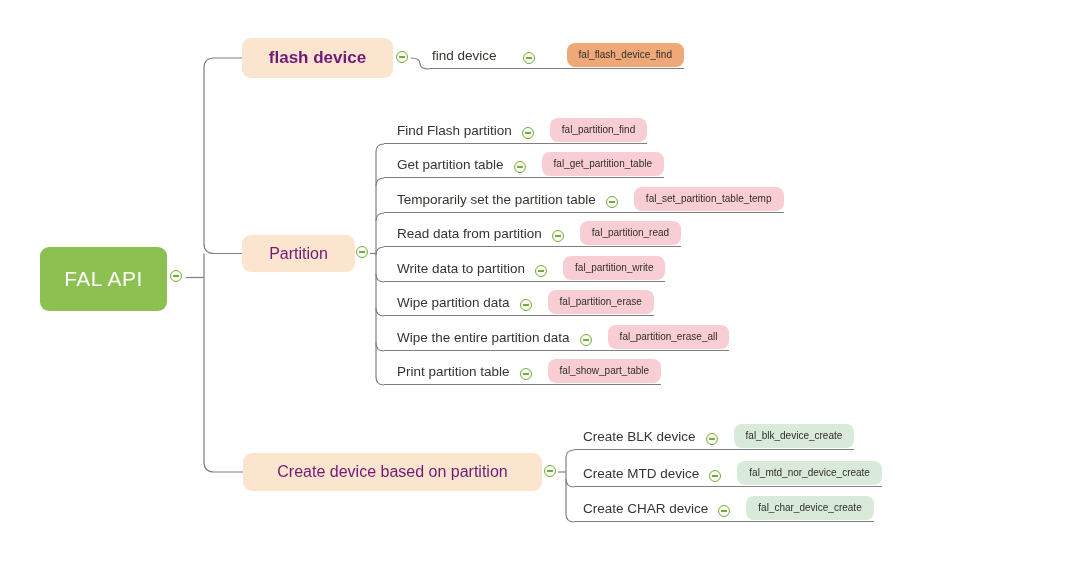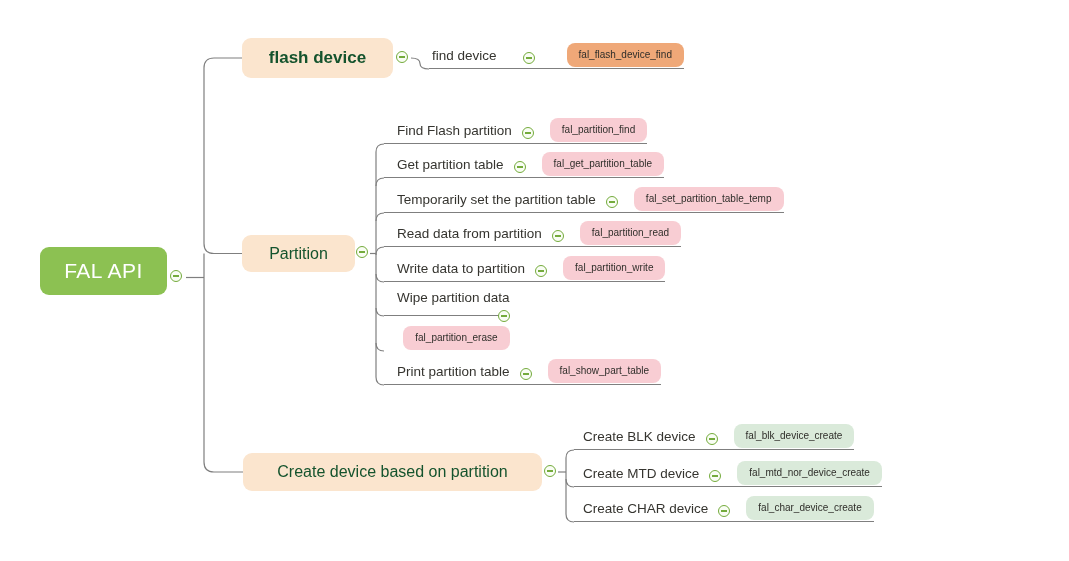--- a/index.html
+++ b/index.html
@@ -13,25 +13,25 @@
   }
   svg.links { position: absolute; left: 0; top: 0; pointer-events: none; }
 
   
   .node {
     position: absolute;
     display: flex;
     align-items: center;
     justify-content: center;
     border-radius: 9px;
-    color: #14532d;
+    color: #701a75;
     white-space: nowrap;
   }
   .root-node {
-    left: 40px; top: 247px; width: 127px; height: 48px;
+    left: 40px; top: 247px; width: 127px; height: 64px;
     background: #8cc152;
     color: #ffffff;
     font-size: 21px;
     font-weight: 500;
     letter-spacing: 0.5px;
   }
   .branch-node { background: #fbe5ce; }
   .branch-flash  { left: 242px; top: 38px;  width: 151px; height: 40px; font-size: 17px; font-weight: 600; }
   .branch-part   { left: 242px; top: 235px; width: 113px; height: 37px; font-size: 16px; }
   .branch-create { left: 243px; top: 453px; width: 299px; height: 38px; font-size: 16px; }
@@ -153,24 +153,29 @@
   <div class="row pad13" style="left:384px; top:221px;">
     <span class="lbl">Read data from partition</span>
     <span class="minus"></span>
     <span class="codebox cb-pink">fal_partition_read</span>
   </div>
   <div class="row pad13" style="left:384px; top:256px;">
     <span class="lbl">Write data to partition</span>
     <span class="minus"></span>
     <span class="codebox cb-pink">fal_partition_write</span>
   </div>
-  <div class="row pad13" style="left:384px; top:290px;flex-direction:column;">
+  <div class="row pad13" style="left:384px; top:290px;">
     <span class="lbl">Wipe partition data</span>
     <span class="minus"></span>
     <span class="codebox cb-pink">fal_partition_erase</span>
+  </div>
+  <div class="row pad13" style="left:384px; top:325px;">
+    <span class="lbl">Wipe the entire partition data</span>
+    <span class="minus"></span>
+    <span class="codebox cb-pink">fal_partition_erase_all</span>
   </div>
   <div class="row pad13" style="left:384px; top:359px;">
     <span class="lbl">Print partition table</span>
     <span class="minus"></span>
     <span class="codebox cb-pink">fal_show_part_table</span>
   </div>
 
   <div class="node branch-node branch-create">Create device based on partition</div>
   <span class="minus abs" style="left:544px; top:465px;"></span>
 

